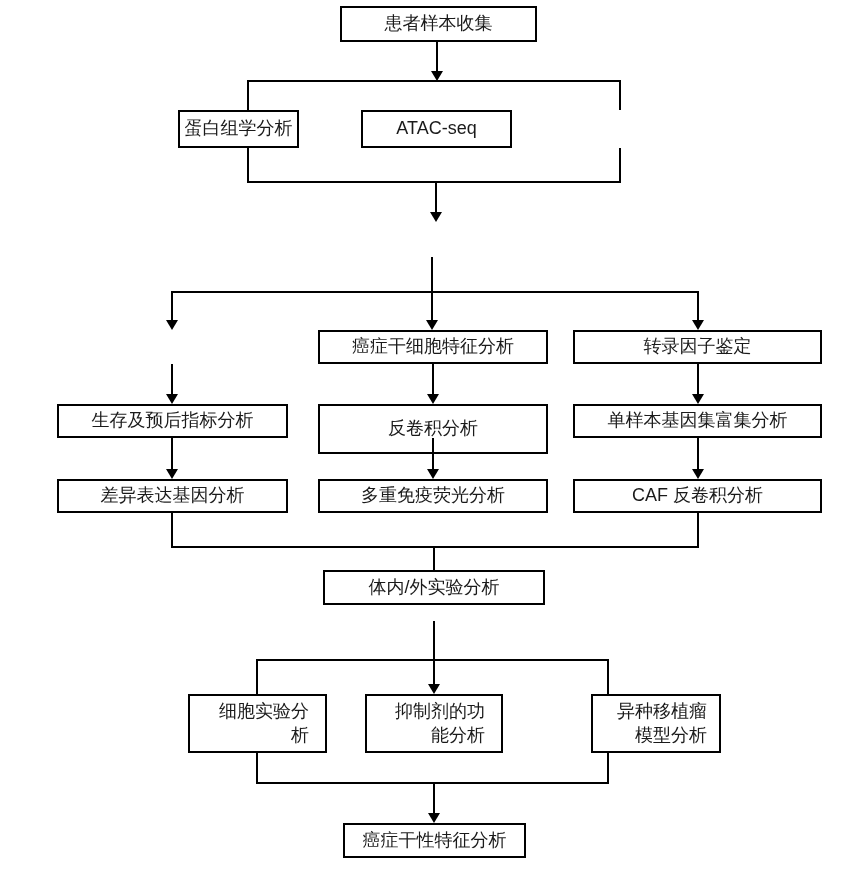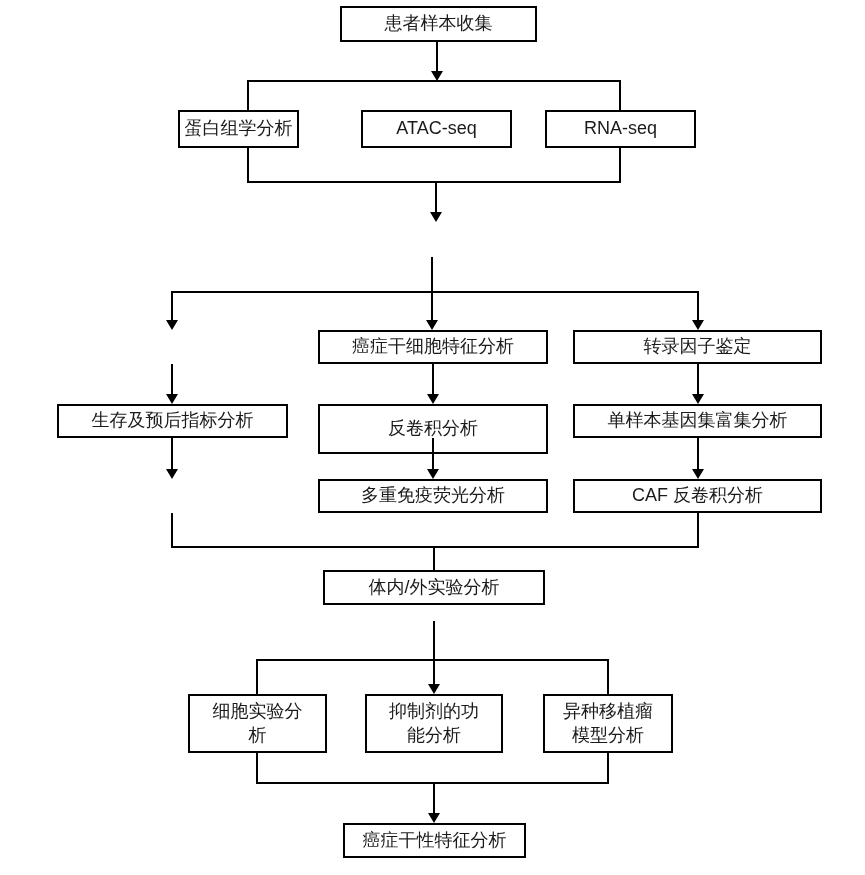--- a/index.html
+++ b/index.html
@@ -23,22 +23,22 @@
     background: #ffffff;
     display: flex;
     align-items: center;
     justify-content: center;
     text-align: center;
     font-size: 18px;
     line-height: 1.3;
     color: #1a1a1a;
   }
   .node.wrap2 { padding: 0 16px; }
-  .node.wrap2n { padding: 0 12px; }
-  .node span { display: block; }
+  .node.wrap2n { padding: 0 12px; margin-left: 48px; }
+  .node span { display: block; text-align: right; }
   .vl {
     position: absolute;
     width: 2px;
     background: #000000;
   }
   .hl {
     position: absolute;
     height: 2px;
     background: #000000;
   }
@@ -64,23 +64,20 @@
   <i class="ah" style="left:431px;top:71px"></i>
   <i class="hl" style="left:247px;top:80px;width:374px"></i>
   <i class="vl" style="left:247px;top:81px;height:29px"></i>
   <i class="vl" style="left:619px;top:81px;height:29px"></i>
 
   <div class="node" style="left:178px;top:110px;width:121px;height:38px">
     <span>蛋白组学分析</span>
   </div>
   <div class="node" style="left:361px;top:110px;width:151px;height:38px">
     <span>ATAC-seq</span>
-  </div>
-  <div class="node" style="left:545px;top:110px;width:151px;height:38px">
-    <span>RNA-seq</span>
   </div>
 
   <i class="vl" style="left:247px;top:148px;height:35px"></i>
   <i class="vl" style="left:619px;top:148px;height:35px"></i>
   <i class="hl" style="left:247px;top:181px;width:374px"></i>
   <i class="vl" style="left:435px;top:183px;height:30px"></i>
   <i class="ah" style="left:430px;top:212px"></i>
 
 
   <i class="vl" style="left:431px;top:257px;height:36px"></i>
@@ -116,20 +113,23 @@
     <span>单样本基因集富集分析</span>
   </div>
 
   <i class="vl" style="left:171px;top:438px;height:32px"></i>
   <i class="ah" style="left:166px;top:469px"></i>
   <i class="vl" style="left:432px;top:438px;height:32px"></i>
   <i class="ah" style="left:427px;top:469px"></i>
   <i class="vl" style="left:697px;top:438px;height:32px"></i>
   <i class="ah" style="left:692px;top:469px"></i>
 
+  <div class="node" style="left:57px;top:479px;width:231px;height:34px">
+    <span>差异表达基因分析</span>
+  </div>
   <div class="node" style="left:318px;top:479px;width:230px;height:34px">
     <span>多重免疫荧光分析</span>
   </div>
   <div class="node" style="left:573px;top:479px;width:249px;height:34px">
     <span>CAF 反卷积分析</span>
   </div>
 
   <i class="vl" style="left:171px;top:513px;height:35px"></i>
   <i class="vl" style="left:697px;top:513px;height:35px"></i>
   <i class="hl" style="left:171px;top:546px;width:528px"></i>

